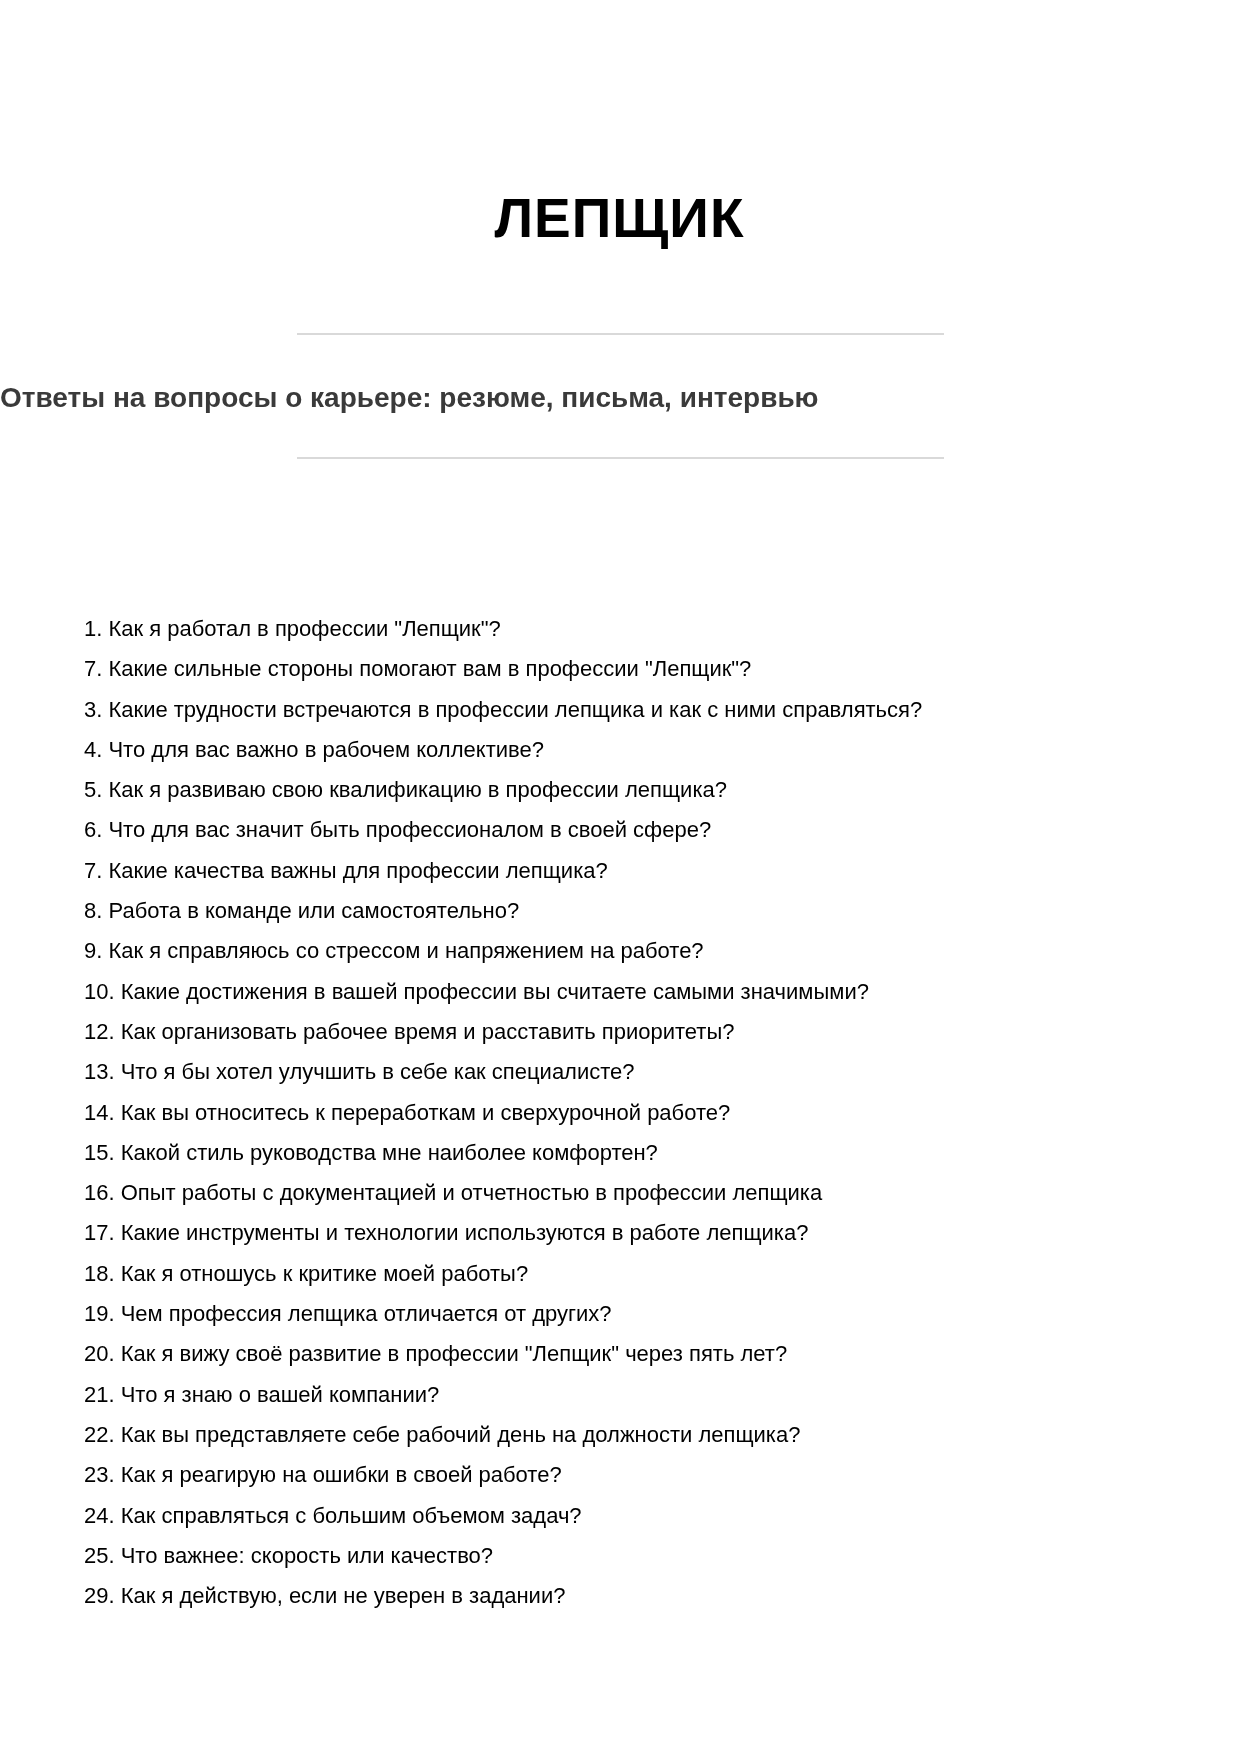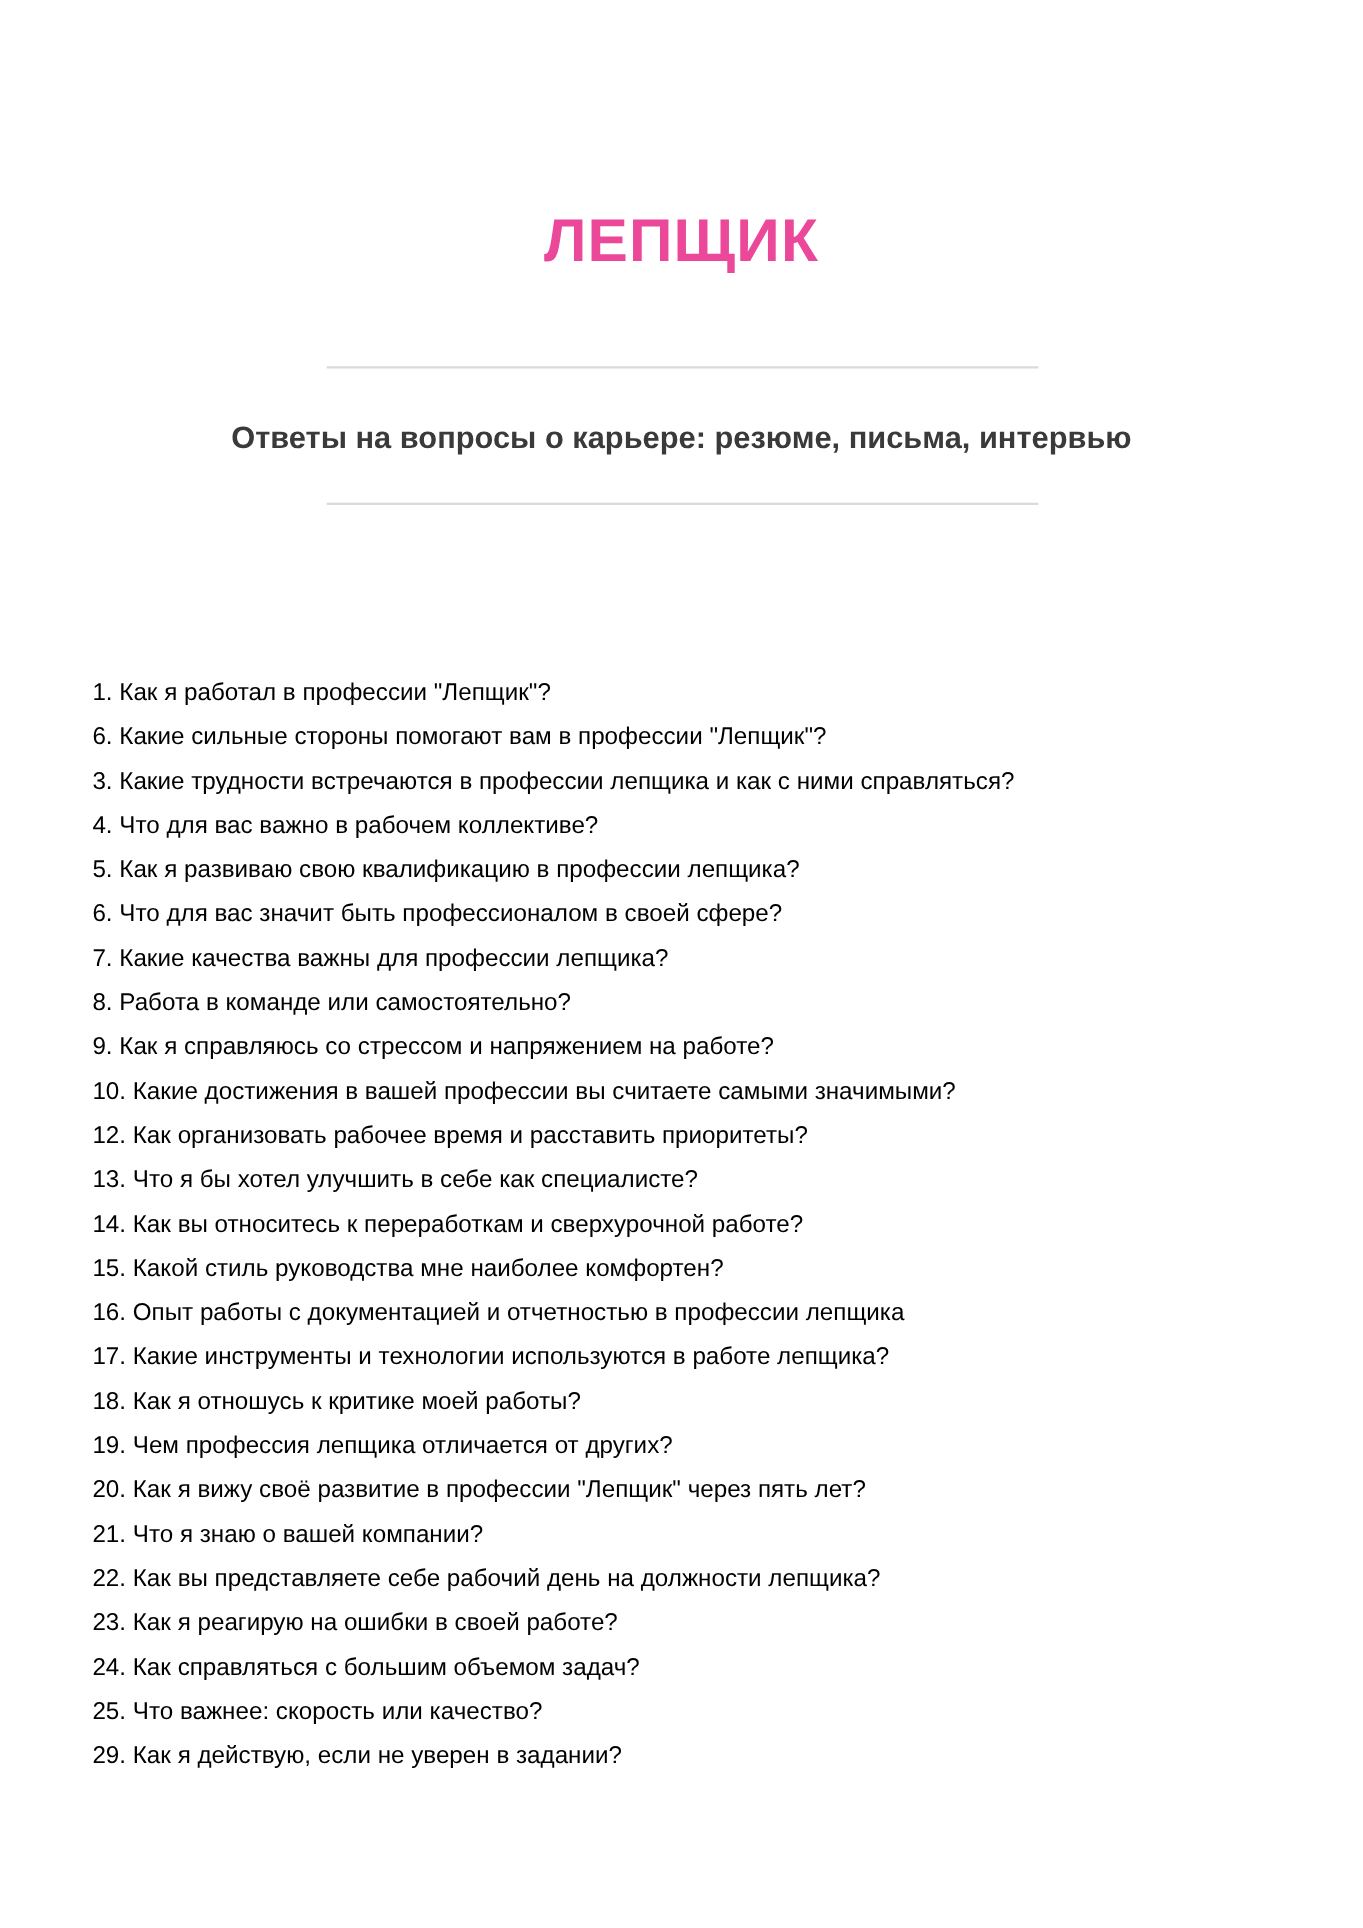--- a/index.html
+++ b/index.html
@@ -19,38 +19,38 @@
   .doc-title {
     position: absolute;
     top: 188px;
     left: 0;
     width: 1239px;
     text-align: center;
     font-size: 55px;
     line-height: 1.1;
     font-weight: 700;
     letter-spacing: 1px;
-    color: #ec4899;
+    color: #000000;
   }
   .divider {
     position: absolute;
     left: 297px;
     width: 647px;
     height: 0;
     border: none;
     border-top: 2px solid #d9d9d9;
   }
   .divider-top { top: 333px; }
   .divider-bottom { top: 457px; }
   .doc-subtitle {
     position: absolute;
     top: 381px;
     left: 0;
     width: 1239px;
-    text-align: center;
+    text-align: left;
     font-size: 28px;
     line-height: 1.2;
     font-weight: 600;
     color: #3a3a3a;
   }
   .question-list {
     position: absolute;
     top: 609px;
     left: 84px;
     width: 1100px;
@@ -72,21 +72,21 @@
   <h1 class="doc-title">ЛЕПЩИК</h1>
 
   <hr class="divider divider-top">
 
   <h2 class="doc-subtitle">Ответы на вопросы о карьере: резюме, письма, интервью</h2>
 
   <hr class="divider divider-bottom">
 
   <ol class="question-list">
     <li>1. Как я работал в профессии "Лепщик"?</li>
-    <li>6. Какие сильные стороны помогают вам в профессии "Лепщик"?</li>
+    <li>7. Какие сильные стороны помогают вам в профессии "Лепщик"?</li>
     <li>3. Какие трудности встречаются в профессии лепщика и как с ними справляться?</li>
     <li>4. Что для вас важно в рабочем коллективе?</li>
     <li>5. Как я развиваю свою квалификацию в профессии лепщика?</li>
     <li>6. Что для вас значит быть профессионалом в своей сфере?</li>
     <li>7. Какие качества важны для профессии лепщика?</li>
     <li>8. Работа в команде или самостоятельно?</li>
     <li>9. Как я справляюсь со стрессом и напряжением на работе?</li>
     <li>10. Какие достижения в вашей профессии вы считаете самыми значимыми?</li>
     <li>12. Как организовать рабочее время и расставить приоритеты?</li>
     <li>13. Что я бы хотел улучшить в себе как специалисте?</li>

